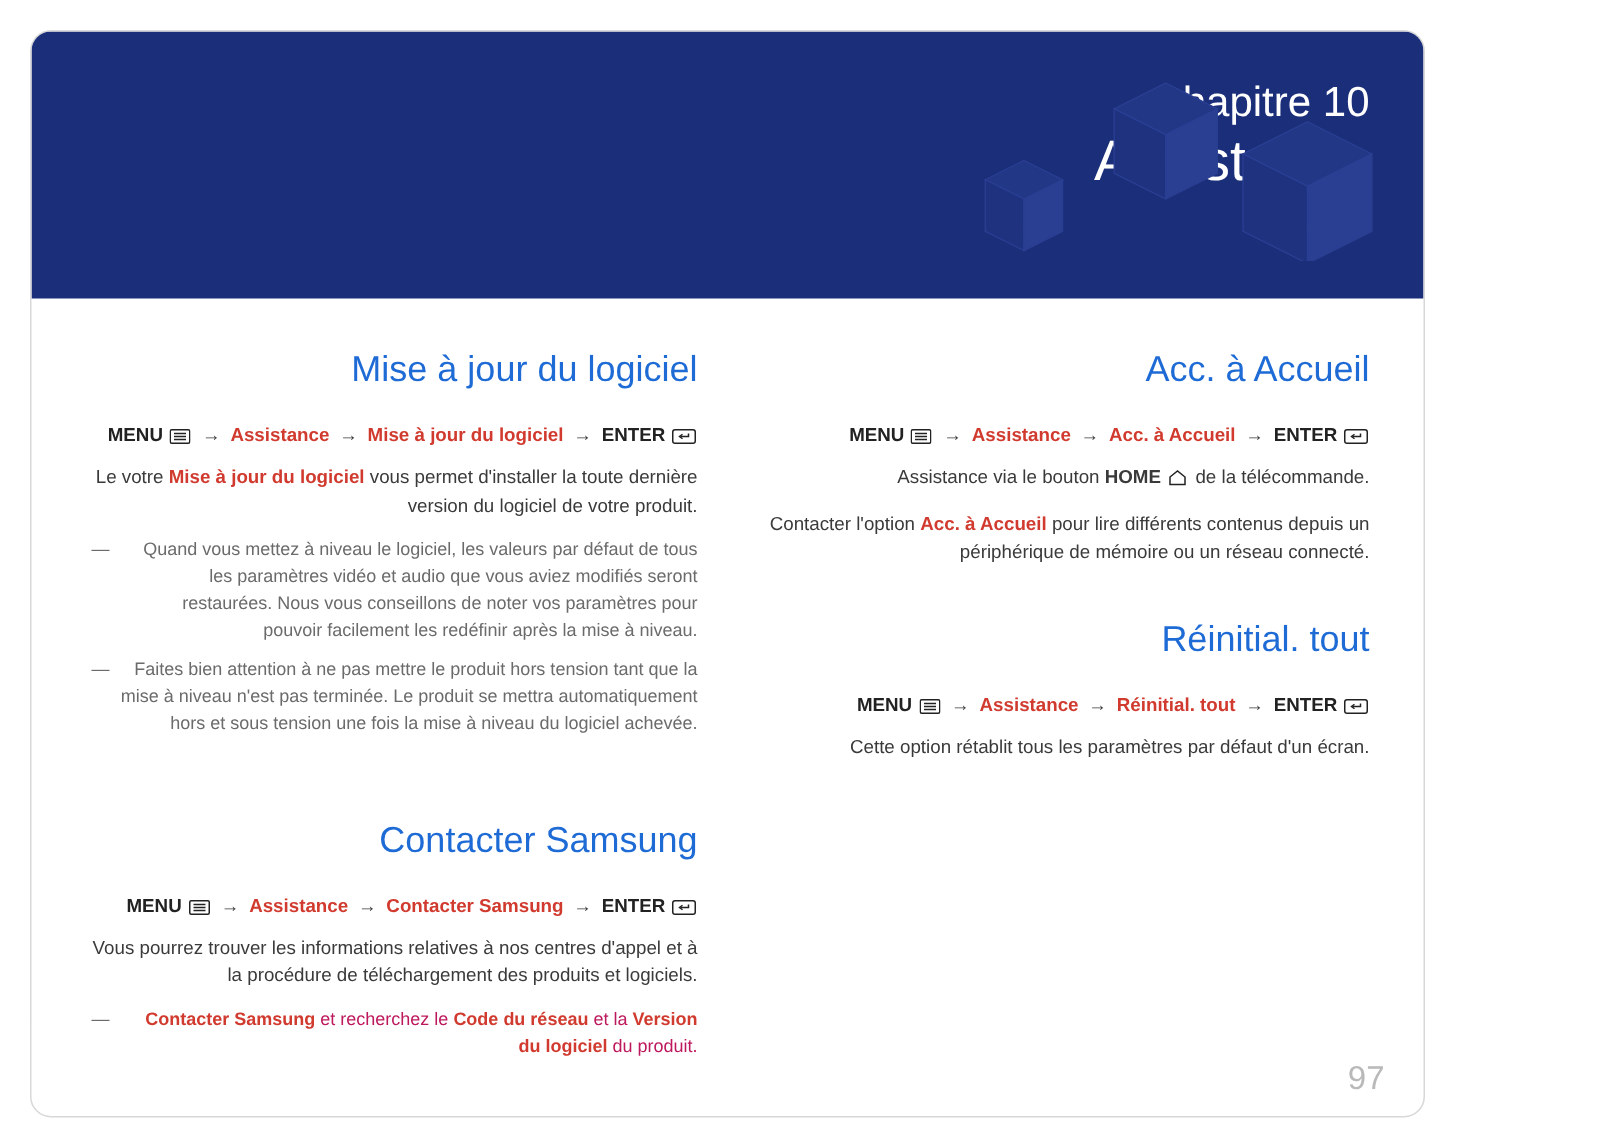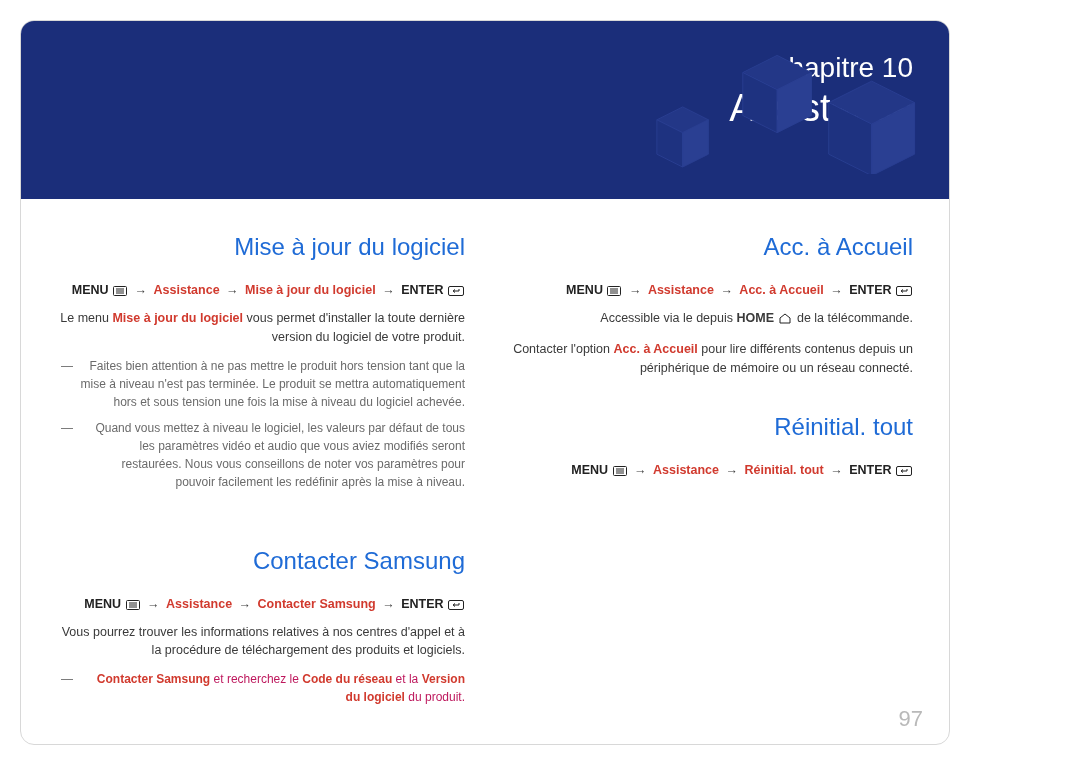--- a/index.html
+++ b/index.html
@@ -161,26 +161,26 @@
         <span class="arrow">→</span>
         <strong>ENTER</strong>
         <span class="icon-box"><svg width="16" height="10" viewBox="0 0 16 10">
               <rect x="0.5" y="0.5" width="15" height="9" rx="1.5" fill="none" stroke="#222" stroke-width="1"></rect>
               <path d="M11 3 v2 h-5" fill="none" stroke="#222" stroke-width="1"></path>
               <path d="M7 3.5 L5 5 L7 6.5" fill="none" stroke="#222" stroke-width="1"></path>
             </svg></span>
       </div>
 
       <p class="body-text">
-        <span>Le menu </span><span class="key-red">Mise à jour du logiciel</span><span> vous permet d'installer la toute dernière version du logiciel de votre produit.</span>
+        <span>Le votre </span><span class="key-red">Mise à jour du logiciel</span><span> vous permet d'installer la toute dernière version du logiciel de votre produit.</span>
       </p>
 
       <ul class="note-list">
+        <li>Quand vous mettez à niveau le logiciel, les valeurs par défaut de tous les paramètres vidéo et audio que vous aviez modifiés seront restaurées. Nous vous conseillons de noter vos paramètres pour pouvoir facilement les redéfinir après la mise à niveau.</li>
         <li>Faites bien attention à ne pas mettre le produit hors tension tant que la mise à niveau n'est pas terminée. Le produit se mettra automatiquement hors et sous tension une fois la mise à niveau du logiciel achevée.</li>
-        <li>Quand vous mettez à niveau le logiciel, les valeurs par défaut de tous les paramètres vidéo et audio que vous aviez modifiés seront restaurées. Nous vous conseillons de noter vos paramètres pour pouvoir facilement les redéfinir après la mise à niveau.</li>
       </ul>
 
       <h2 class="sec-head mt-lg">Contacter Samsung</h2>
 
       <div class="path-line">
         <strong>MENU</strong>
         <span class="icon-box"><svg width="14" height="10" viewBox="0 0 14 10">
               <rect x="0.5" y="0.5" width="13" height="9" rx="1" fill="none" stroke="#222" stroke-width="1"></rect>
               <line x1="3" y1="3" x2="11" y2="3" stroke="#222" stroke-width="1"></line>
               <line x1="3" y1="5" x2="11" y2="5" stroke="#222" stroke-width="1"></line>
@@ -228,21 +228,21 @@
         <span class="arrow">→</span>
         <strong>ENTER</strong>
         <span class="icon-box"><svg width="16" height="10" viewBox="0 0 16 10">
               <rect x="0.5" y="0.5" width="15" height="9" rx="1.5" fill="none" stroke="#222" stroke-width="1"></rect>
               <path d="M11 3 v2 h-5" fill="none" stroke="#222" stroke-width="1"></path>
               <path d="M7 3.5 L5 5 L7 6.5" fill="none" stroke="#222" stroke-width="1"></path>
             </svg></span>
       </div>
 
       <p class="body-text">
-        <span>Accessible via le depuis </span><strong>HOME</strong>
+        <span>Assistance via le bouton </span><strong>HOME</strong>
         <span class="icon-box"><svg width="14" height="11" viewBox="0 0 14 11">
               <path d="M2 5 L7 1 L12 5 V10 H2 Z" fill="none" stroke="#222" stroke-width="1"></path>
             </svg></span>
         <span> de la télécommande.</span>
       </p>
 
       <p class="body-text">
         <span>Contacter l'option </span><span class="key-red">Acc. à Accueil</span><span> pour lire différents contenus depuis un périphérique de mémoire ou un réseau connecté.</span>
       </p>
 
@@ -262,20 +262,21 @@
         <span class="key-red">Réinitial. tout</span>
         <span class="arrow">→</span>
         <strong>ENTER</strong>
         <span class="icon-box"><svg width="16" height="10" viewBox="0 0 16 10">
               <rect x="0.5" y="0.5" width="15" height="9" rx="1.5" fill="none" stroke="#222" stroke-width="1"></rect>
               <path d="M11 3 v2 h-5" fill="none" stroke="#222" stroke-width="1"></path>
               <path d="M7 3.5 L5 5 L7 6.5" fill="none" stroke="#222" stroke-width="1"></path>
             </svg></span>
       </div>
 
+      <p class="body-text">Cette option rétablit tous les paramètres par défaut d'un écran.</p>
 
     </div>
 
   </div>
 
   <div class="pagenum">97</div>
 
 </div>
 
 </body></html>

